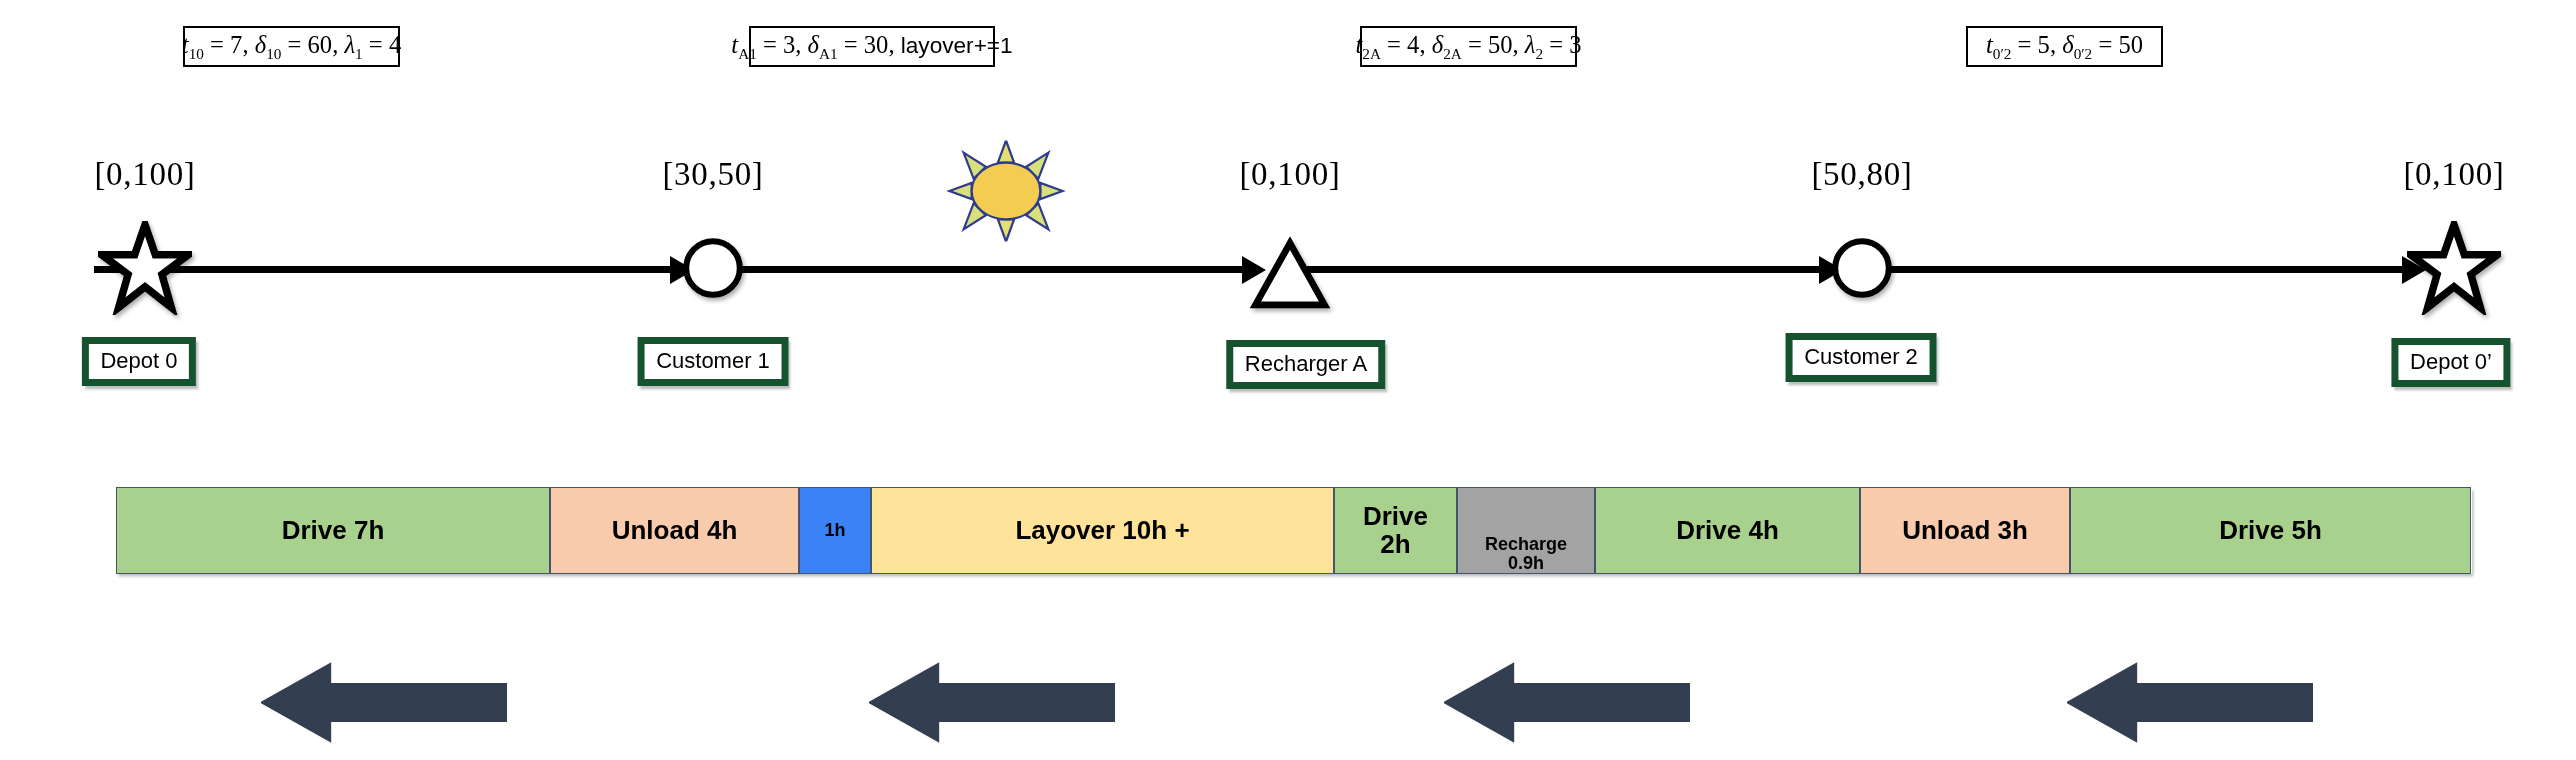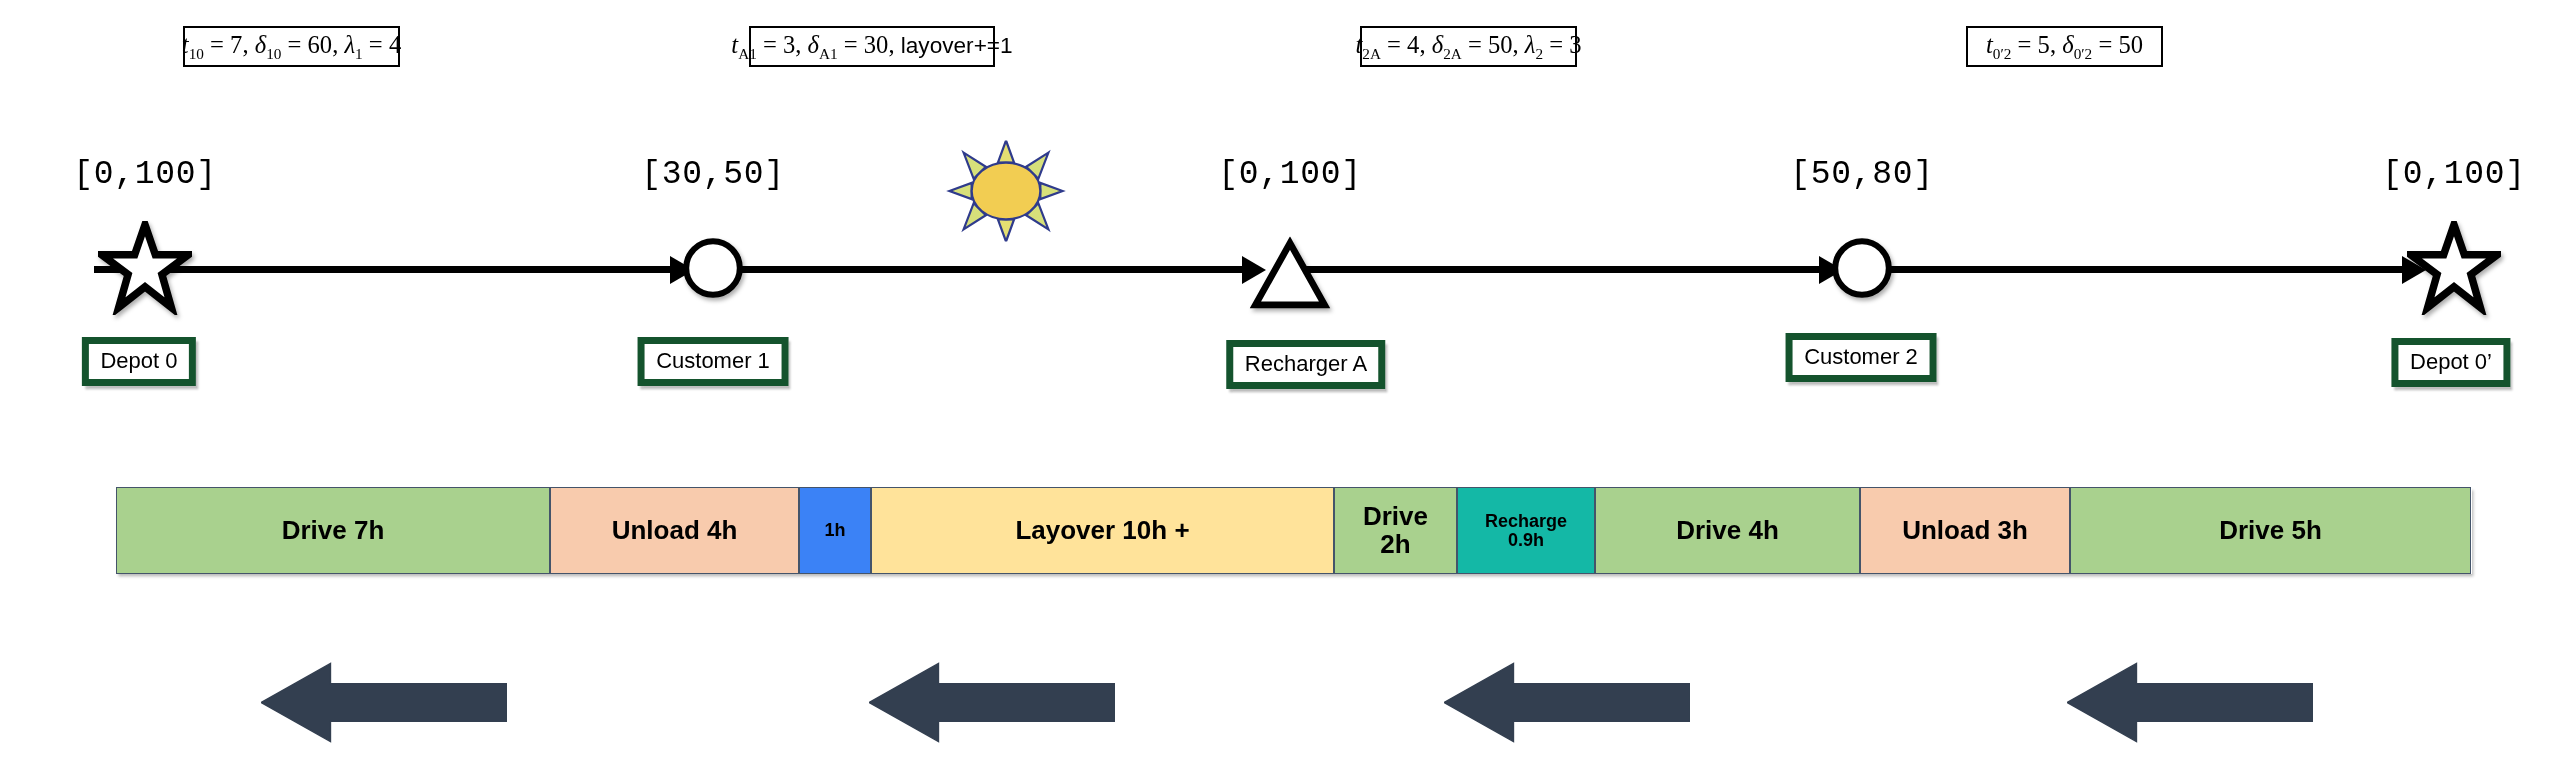--- a/index.html
+++ b/index.html
@@ -38,21 +38,21 @@
     border-top:14.5px solid transparent;
     border-bottom:14.5px solid transparent;
     border-left:24.6px solid #000;
   }
   .tw{
     position:absolute;
     font-size:33px;
     letter-spacing:0.7px;
     white-space:nowrap;
     transform:translateX(-50%);
-    font-family:Liberation Mono, monospace;
+    font-family:Liberation Serif, serif;
   }
   .node{
     position:absolute;
     transform:translate(-50%,-50%);
     filter:drop-shadow(2.9px 3.6px 2.2px rgba(0,0,0,0.32));
   }
   .nodelabel{
     position:absolute;
     transform:translateX(-50%);
     border:7px solid #14532d;
@@ -201,21 +201,21 @@
 
     <div class="seg" style="width:463px;background:#ffe39a;font-size:26px;">
       <span>Layover 10h +</span>
     </div>
 
     <div class="seg" style="width:123px;background:#a9d18e;font-size:26px;flex-direction:column;">
       <span>Drive</span>
       <span>2h</span>
     </div>
 
-    <div class="seg" style="width:138px;background:#14b8a6;font-size:18px;flex-direction:column;">
+    <div class="seg" style="width:138px;background:#a3a3a3;font-size:18px;flex-direction:column;justify-content:flex-end;">
       <span>Recharge</span>
       <span>0.9h</span>
     </div>
 
     <div class="seg" style="width:265px;background:#a9d18e;font-size:26px;">
       <span>Drive 4h</span>
     </div>
 
     <div class="seg" style="width:210px;background:#f8cbad;font-size:26px;">
       <span>Unload 3h</span>

